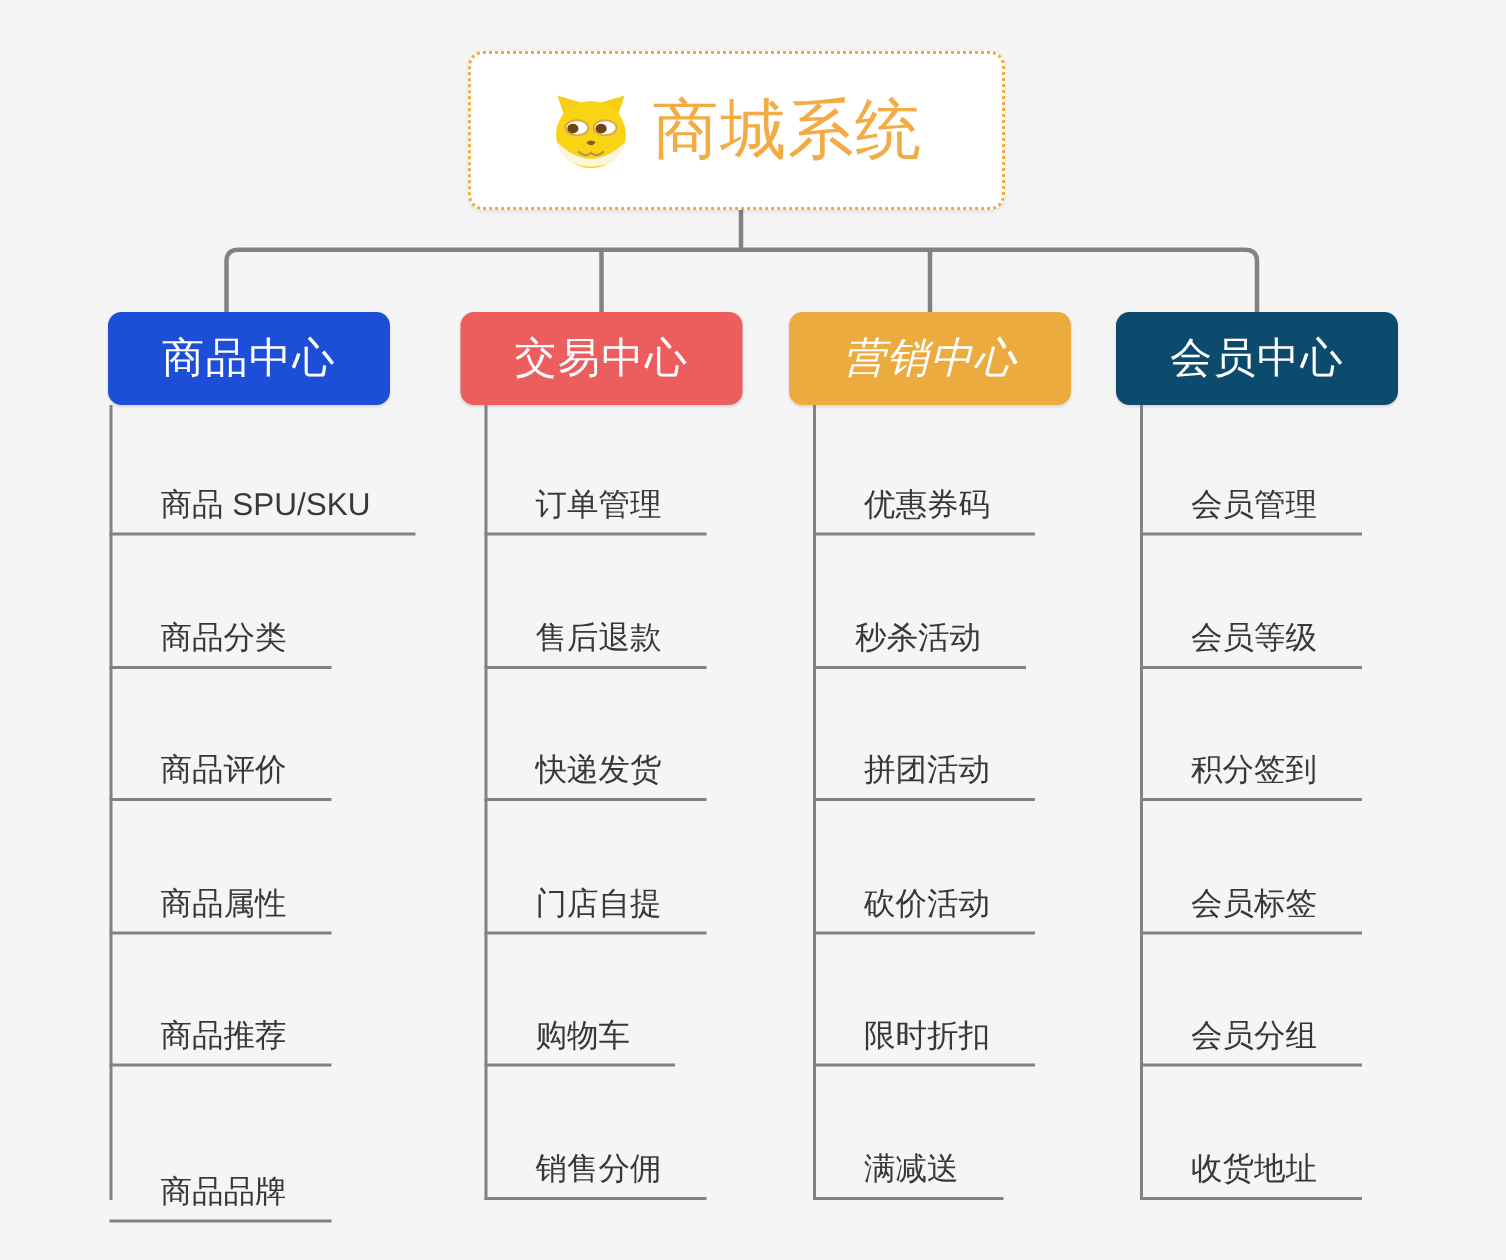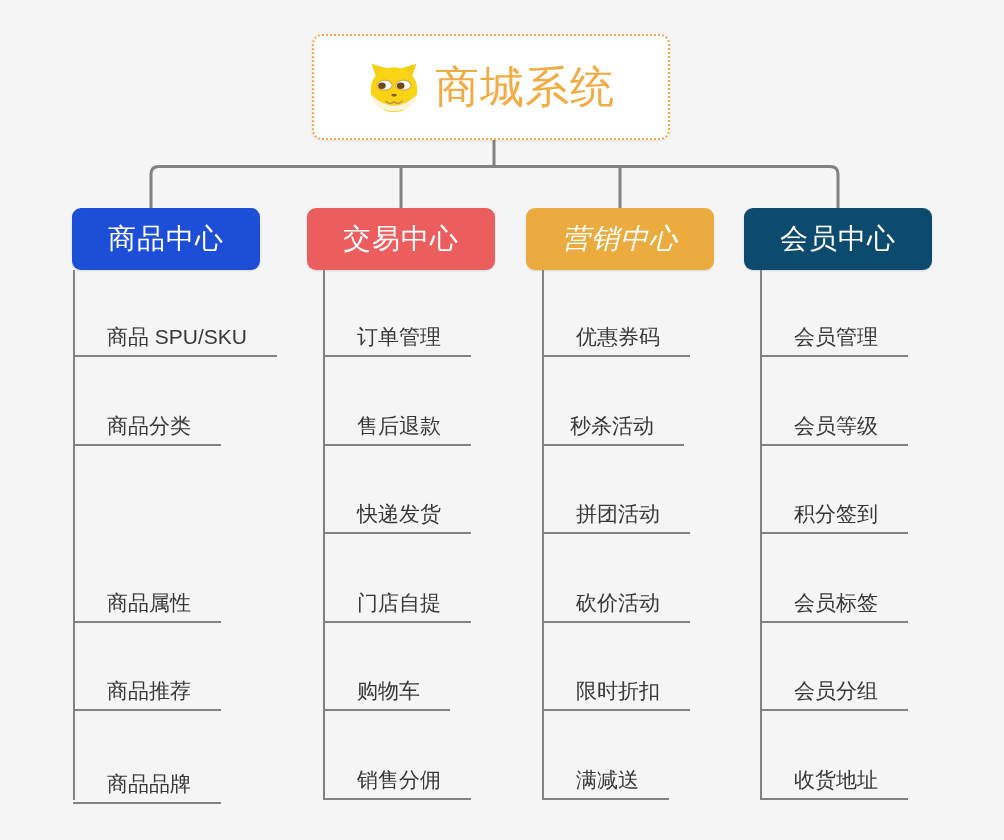--- a/index.html
+++ b/index.html
@@ -91,26 +91,27 @@
 
     <div class="branch-box" style="left: 57px; background: #1d4ed8; margin-left: 15px;">
       <span class="branch-label">商品中心</span>
     </div>
     <div class="branch-trunk" style="left: 73px;"></div>
 
     <div class="child-topic" style="left: 73px; bottom: 483px;">商品 SPU/SKU</div>
 
     <div class="child-topic" style="left: 73px; bottom: 394px;">商品分类</div>
 
+    <div class="child-topic" style="left: 73px; bottom: 306px;">商品评价</div>
 
     <div class="child-topic" style="left: 73px; bottom: 217px;">商品属性</div>
 
     <div class="child-topic" style="left: 73px; bottom: 129px;">商品推荐</div>
 
-    <div class="child-topic" style="left: 73px; bottom: 36px;">商品品牌</div>
+    <div class="child-topic" style="left: 73px; bottom: 25px;">商品品牌</div>
 
     <div class="branch-box" style="left: 307px; background: rgb(236, 93, 93); text-align: right;">
       <span class="branch-label">交易中心</span>
     </div>
     <div class="branch-trunk" style="left: 323px;"></div>
 
     <div class="child-topic" style="left: 323px; bottom: 483px;">订单管理</div>
 
     <div class="child-topic" style="left: 323px; bottom: 394px;">售后退款</div>
 

